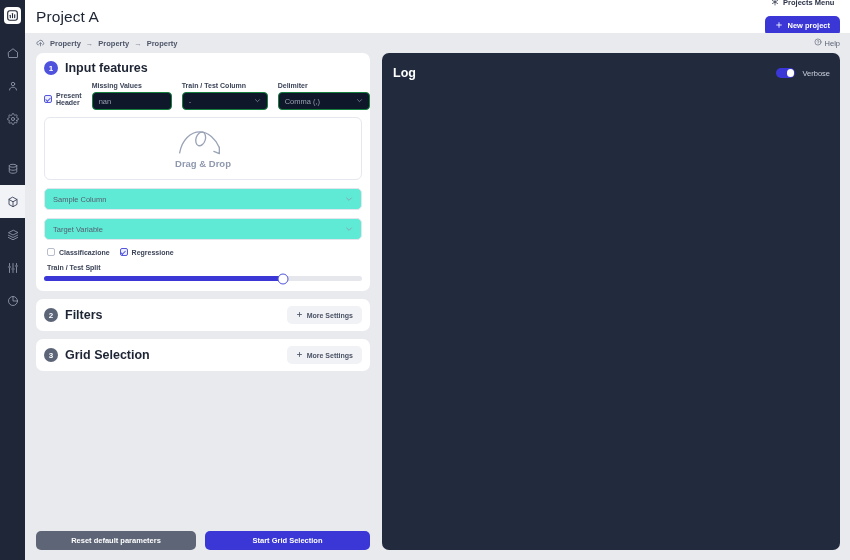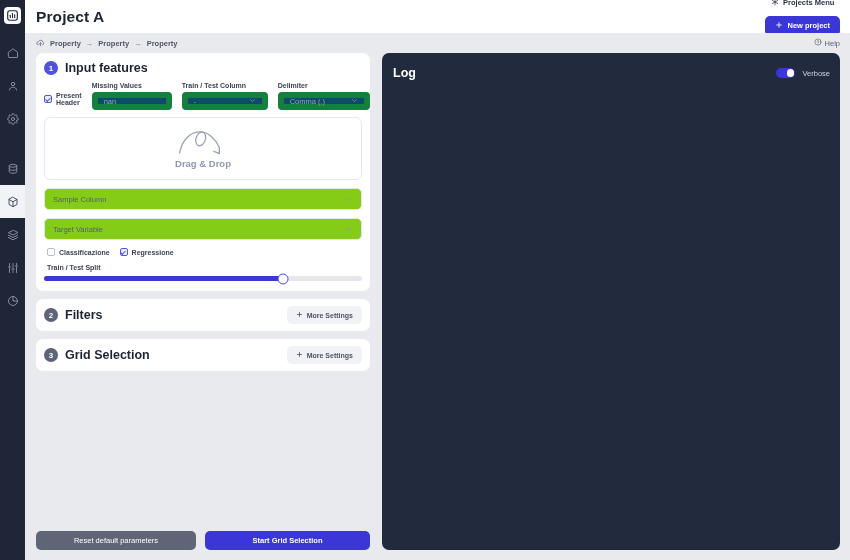--- a/index.html
+++ b/index.html
@@ -33,21 +33,21 @@
 
   
   .right { flex: 1 1 auto; display: flex; flex-direction: column; height: 560px; }
 
   
   .topbar {
     height: 33px; background: #ffffff;
     display: flex; align-items: center; padding: 0 10px 0 11px;
     flex: 0 0 33px;
   }
-  .title { font-size: 15.5px; font-weight: bold; color: #1d2433; letter-spacing: .1px; }
+  .title { font-size: 15.5px; font-weight: normal; color: #1d2433; letter-spacing: .1px; }
   .topbar-right { margin-left: auto; display: flex; align-items: center; gap: 8px; flex-direction: column; }
   .projects-menu {
     display: flex; align-items: center; gap: 4px;
     font-size: 7.5px; color: #2b3245; cursor: pointer; font-weight: 600;
   }
   .btn-new {
     display: flex; align-items: center; gap: 4px;
     background: #3b37d6; color: #fff;
     font-size: 7.5px; font-weight: 600;
     padding: 5px 10px; border-radius: 5px; border: none; cursor: pointer; text-align: center;
@@ -94,42 +94,42 @@
   }
   .chk.on { background: #eceefc; border-color: #5457de; }
   .chk.on::after {
     content: ""; width: 4px; height: 2px;
     border-left: 1.2px solid #4f52dd; border-bottom: 1.2px solid #4f52dd;
     transform: rotate(-45deg) translate(0px, -0.6px);
   }
   .chk-label { font-size: 7px; color: #3b4357; font-weight: 600; }
 
   .field {
-    height: 18px; border: 6px solid #15803d; border-radius: 4px;
-    background: #0c4a6e; display: flex; align-items: center;
+    height: 18px; border: 1px solid #15803d; border-radius: 4px;
+    background: #0f172a; display: flex; align-items: center;
     padding: 0 6px; font-size: 7.5px; color: #9aa1b2;
   }
   .field.w-input { width: 80px; }
   .field.w-sel1 { width: 86px; justify-content: space-between; }
   .field.w-sel2 { width: 92px; justify-content: space-between; }
   .caret { color: #8f97a9; font-size: 7px; line-height: 1; }
 
   
   .dropzone {
     margin-top: 7px; height: 63px;
     border: 1px solid #e6e8ef; border-radius: 6px; background: #fff;
     display: flex; flex-direction: column; align-items: center; justify-content: center;
     gap: 0px; cursor: pointer;
   }
   .dz-text { font-size: 9.5px; color: #8f98ad; font-weight: 600; margin-top: -2px; }
 
   
   .wide-sel {
     margin-top: 8px; height: 22px;
-    border: 1px solid #e2e5ec; border-radius: 5px; background: #84cc16;
+    border: 1px solid #e2e5ec; border-radius: 5px; background: #5eead4;
     display: flex; align-items: center; justify-content: space-between;
     padding: 0 8px; font-size: 7.5px; color: #565e72; cursor: pointer;
   }
 
   .radio-row { display: flex; align-items: center; gap: 10px; margin-top: 8px; padding-left: 3px; }
   .slider-label { font-size: 7px; color: #3b4357; font-weight: 600; margin-top: 8px; padding-left: 3px; }
   .slider {
     margin-top: 5px; height: 5px; border-radius: 3px; background: #e6e7ec;
     position: relative; cursor: pointer;
   }
@@ -148,21 +148,21 @@
   .more-btn {
     margin-left: auto; display: flex; align-items: center; gap: 4px;
     background: #f1f2f5; border: none; border-radius: 5px;
     padding: 5px 9px; font-size: 7px; color: #4a5266; font-weight: 600; cursor: pointer;
   }
 
   
   .footer { margin-top: auto; display: flex; gap: 9px; padding-top: 9px; }
   .btn-reset {
     flex: 0 0 160px; height: 19px; border-radius: 5px; border: none;
-    background: #5d6577; color: #fff; font-size: 7.5px; font-weight: 400; cursor: pointer;
+    background: #5d6577; color: #fff; font-size: 7.5px; font-weight: 700; cursor: pointer;
   }
   .btn-start {
     flex: 1 1 auto; height: 19px; border-radius: 5px; border: none;
     background: #3b37d6; color: #fff; font-size: 7.5px; font-weight: 600; cursor: pointer;
   }
 
   
   .log {
     flex: 1 1 auto; background: #222b3e; border-radius: 7px;
     display: flex; flex-direction: column;

